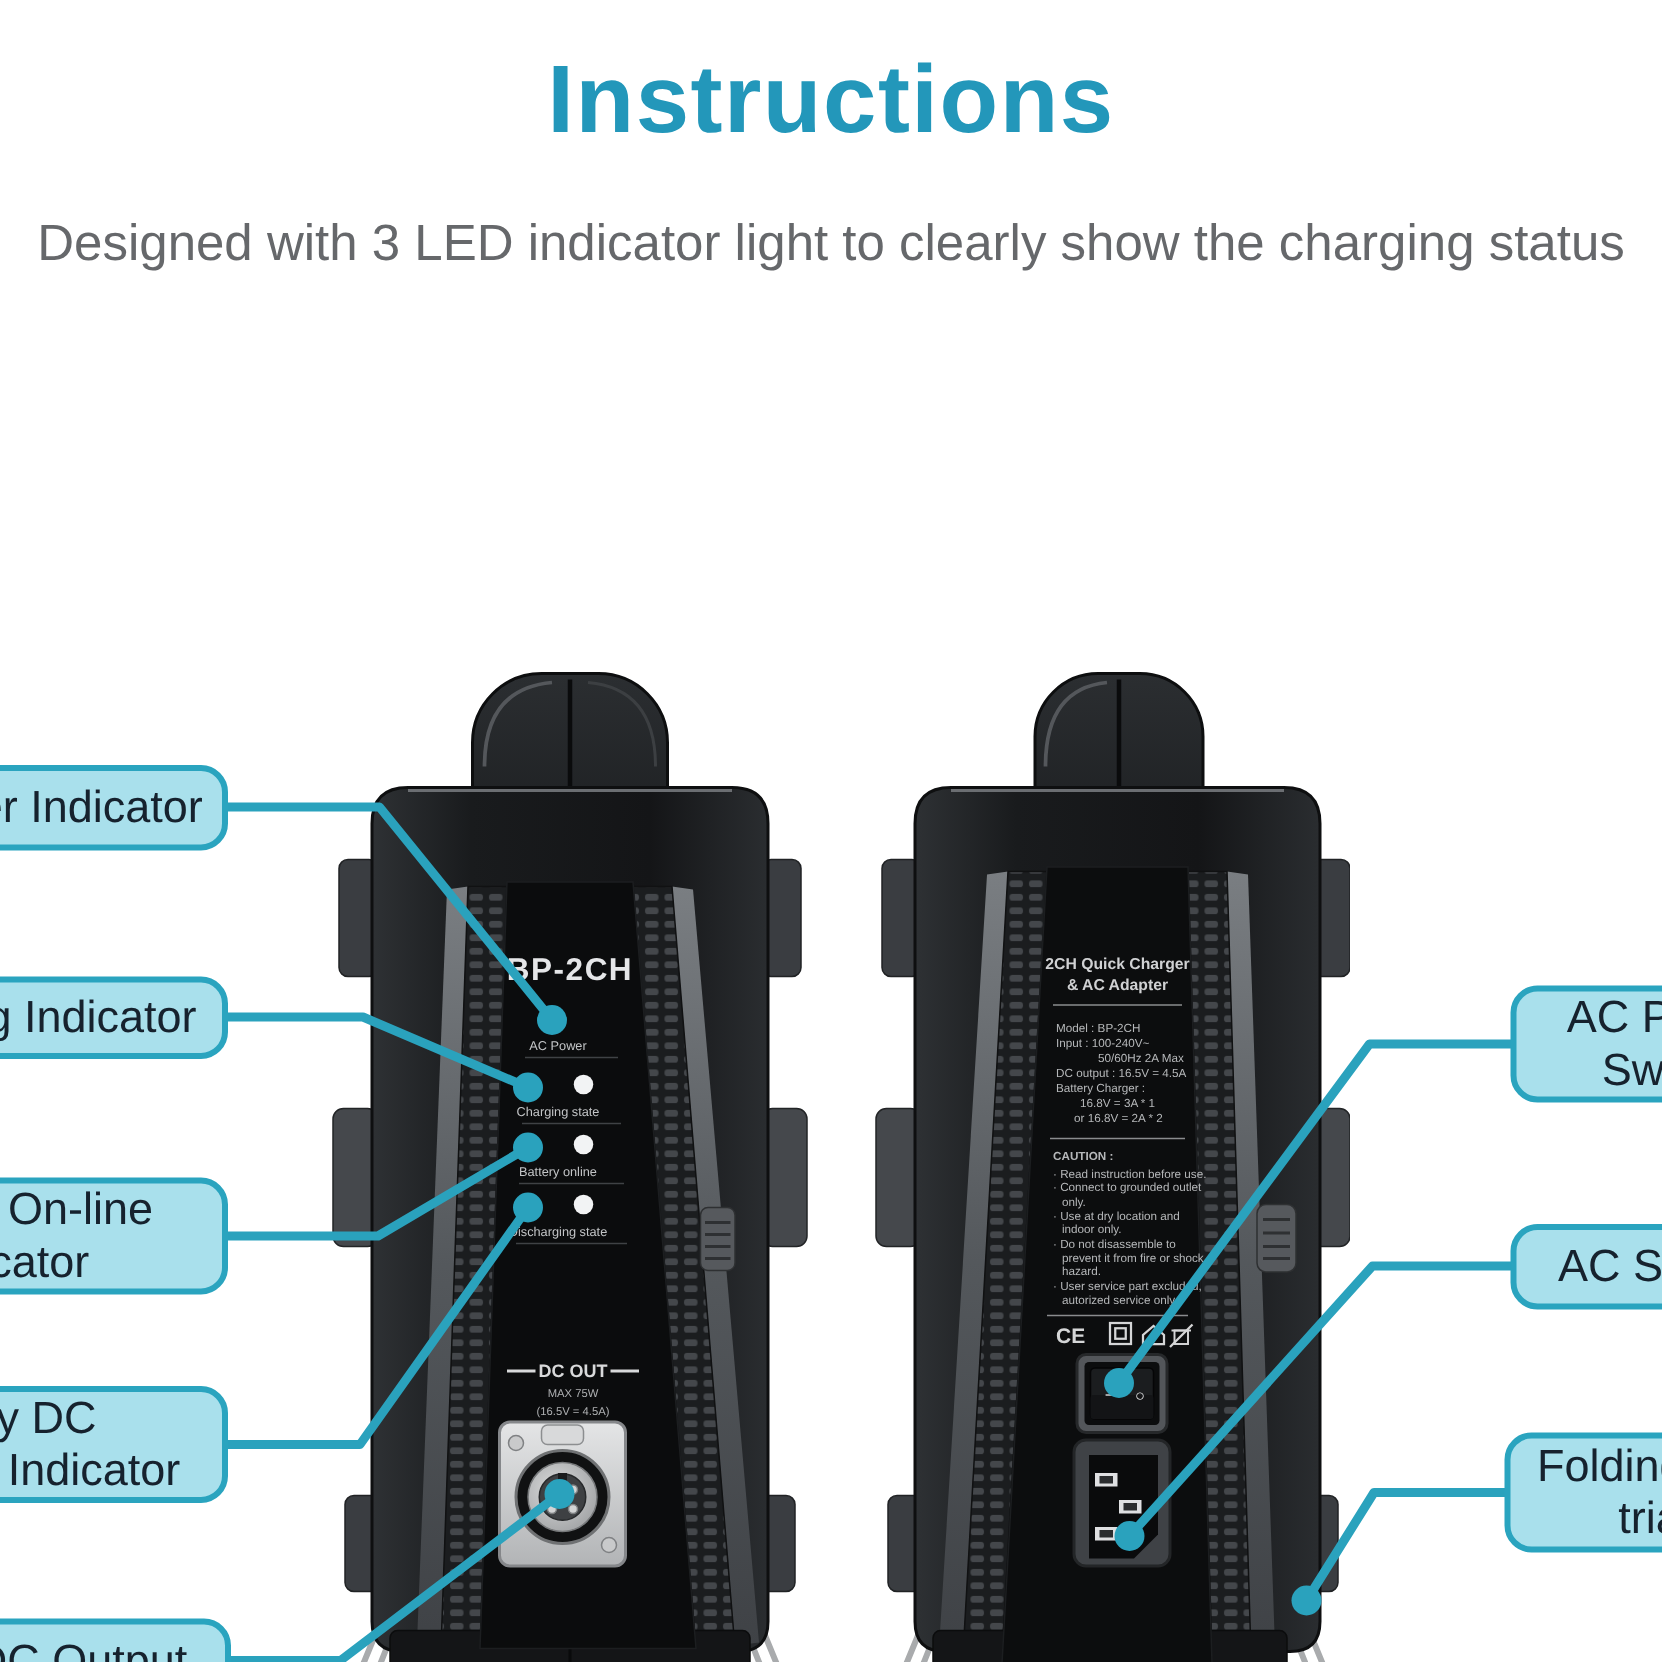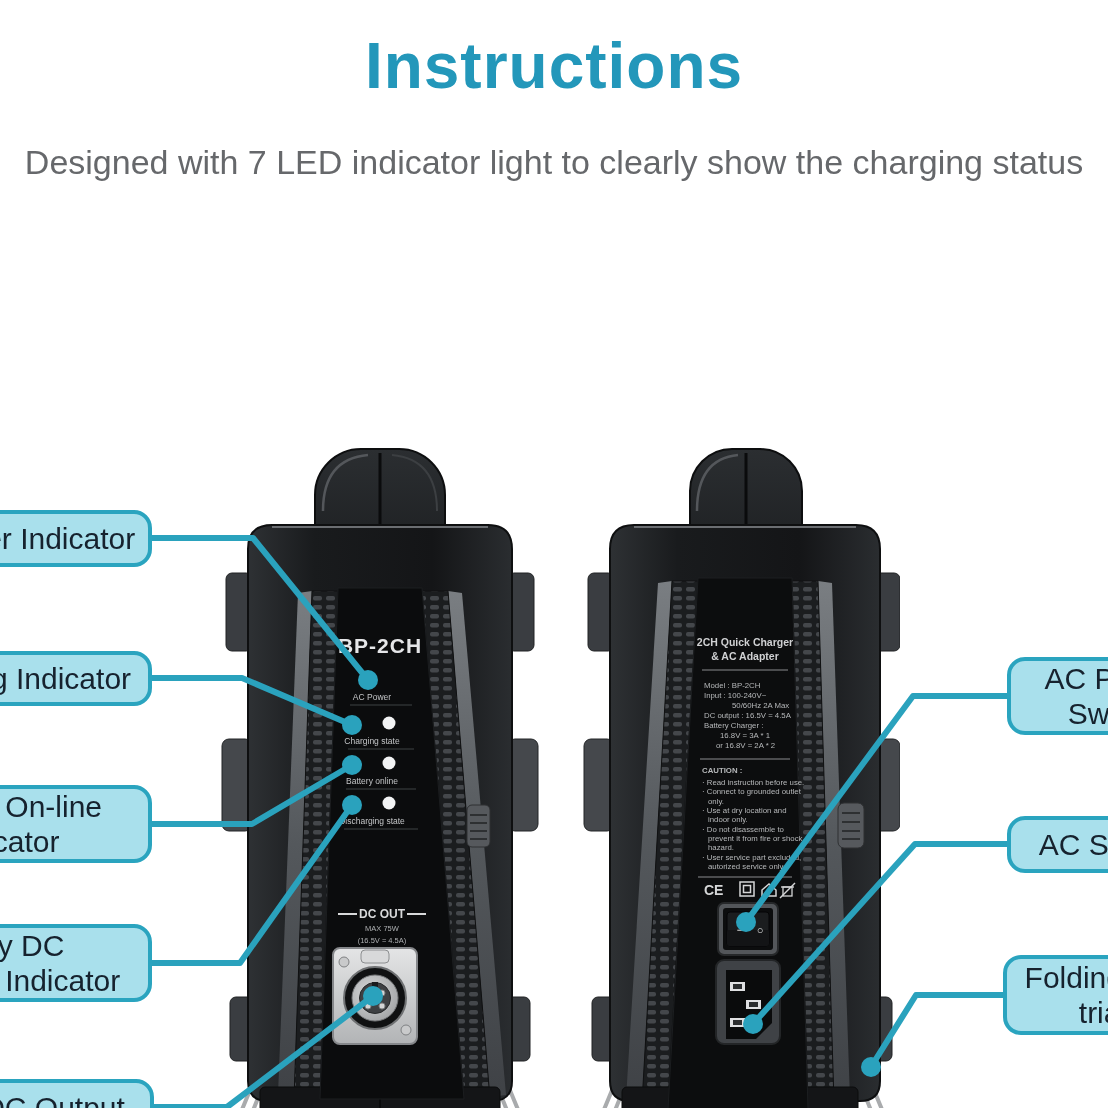--- a/index.html
+++ b/index.html
@@ -29,21 +29,21 @@
   #co6{left:1007px;top:624px;width:210px;height:78px;}
   #co7{left:1007px;top:783px;width:205px;height:57px;}
   #co8{left:1003px;top:922px;width:250px;height:80px;}
 </style>
 </head>
 <body>
 
 <div id="stage">
 
   <div id="title">Instructions</div>
-  <div id="subtitle">Designed with 7 LED indicator light to clearly show the charging status</div>
+  <div id="subtitle">Designed with 3 LED indicator light to clearly show the charging status</div>
 
   <svg id="svg-left" class="charger" viewBox="0 0 320 700">
     <defs>
       <linearGradient id="bodyG" x1="0" y1="0" x2="1" y2="0">
         <stop offset="0" stop-color="#2e3134"></stop>
           <stop offset="0.25" stop-color="#191b1d"></stop>
         <stop offset="0.7" stop-color="#141517"></stop>
           <stop offset="1" stop-color="#2a2d30"></stop>
       </linearGradient>
       <linearGradient id="handG" x1="0" y1="0" x2="0" y2="1">

